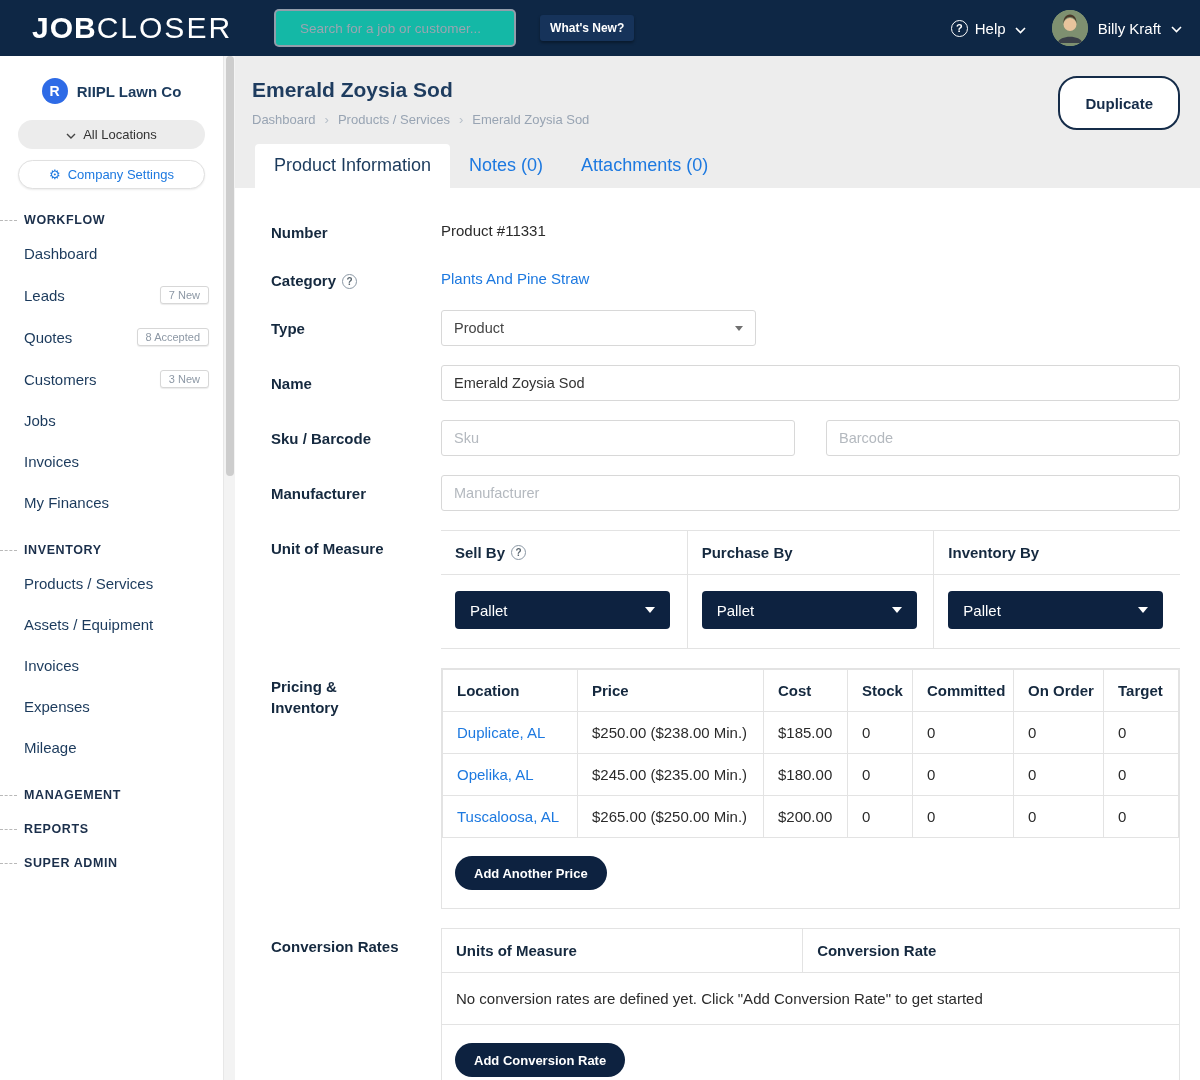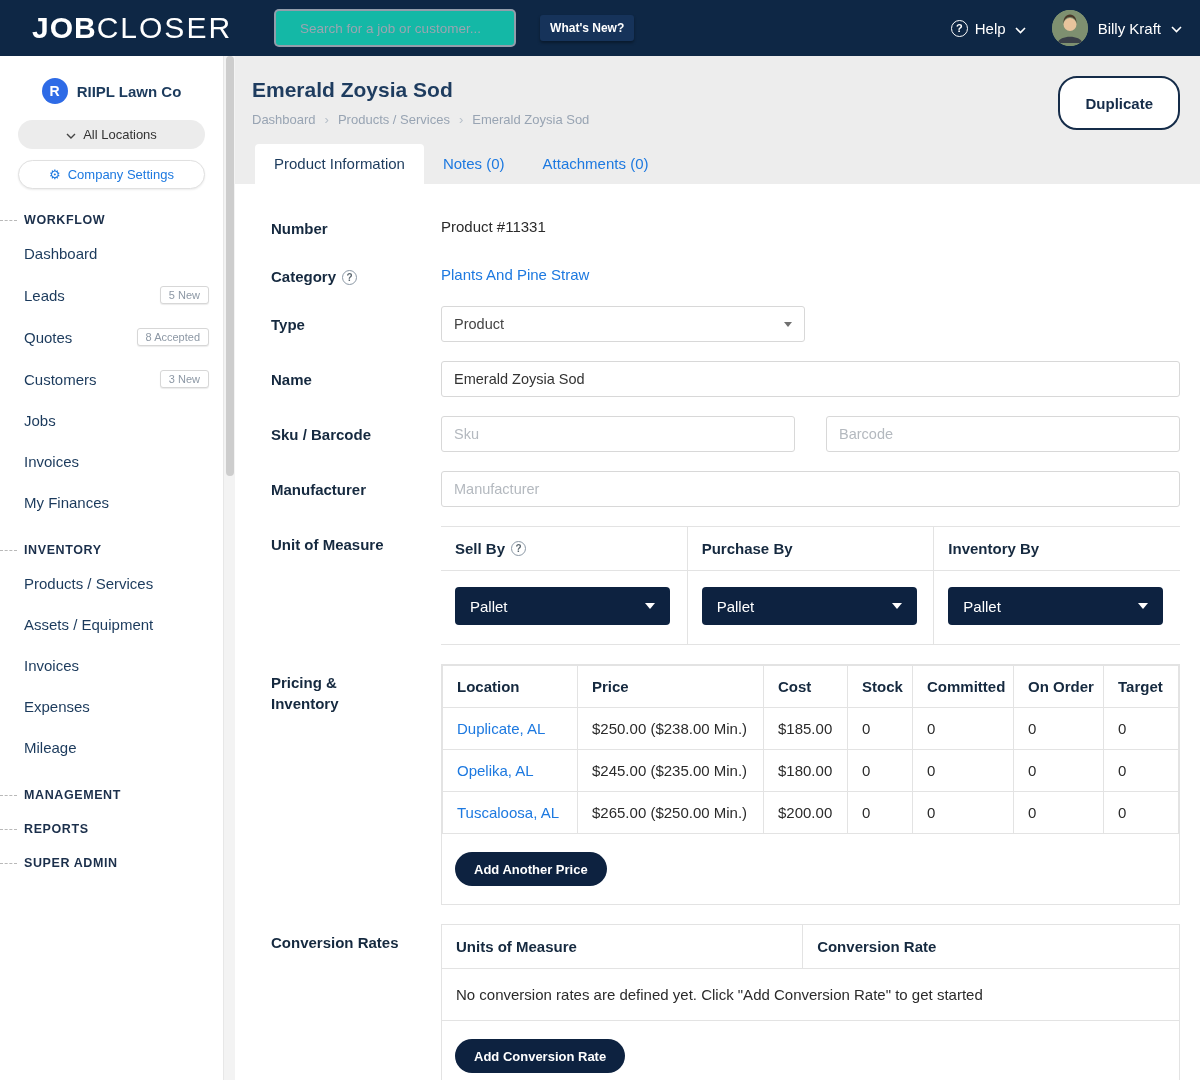--- a/index.html
+++ b/index.html
@@ -86,21 +86,21 @@
   .page-title { font-size:21px; font-weight:bold; color:#1e3c5f; }
   .breadcrumb { margin-top:10px; font-size:13px; color:#98a4b3; display:flex; align-items:center; gap:9px; }
   .breadcrumb a { color:#98a4b3; text-decoration:none; cursor:pointer; }
   .crumb-sep { color:#b7c0ca; font-size:13px; }
   .duplicate-btn {
     position:absolute; right:20px; top:20px; height:54px; padding:0 25px; border-radius:19px;
     background:#fff; border:2px solid #152c49; color:#152c49; font-size:15px; font-weight:600;
     cursor:pointer; font-family:inherit;
   }
   .tabs { display:flex; margin-top:17px; padding-left:3px; }
-  .tab { padding:11px 19px 12px; font-size:15px; cursor:pointer;text-align:center; }
+  .tab { padding:11px 19px 12px; font-size:18px; cursor:pointer;text-align:center; }
   .tab.active { background:#fff; color:#1b3a5c; border-radius:4px 4px 0 0; }
   .tab.inactive { color:#1d79e0; }
 
   .card { background:#fff; flex:1; padding:26px 20px 0 36px; overflow:hidden; }
 
   
   .frow { display:flex; margin-bottom:19px; }
   .flabel {
     width:170px; padding-right:36px; flex-shrink:0; font-size:15px; font-weight:bold;
     color:#15293f; padding-top:8px; line-height:21px;
@@ -114,21 +114,21 @@
     margin-left:6px; vertical-align:1px; flex-shrink:0;
   }
   .text-input {
     width:100%; height:36px; border:1px solid #d8d8d8; border-radius:3px; padding:0 12px;
     font-size:14.5px; color:#333; font-family:inherit; outline:none; background:#fff;
   }
   .text-input::placeholder { color:#b4b9bf; }
   .half-inputs { display:flex; gap:31px; }
   .half-inputs .text-input { flex:1; width:auto; }
   .select-box {
-    width:364px; height:36px; border:1px solid #d8d8d8; border-radius:3px; background:#fff;
+    width:315px; height:36px; border:1px solid #d8d8d8; border-radius:3px; background:#fff;
     display:flex; align-items:center; justify-content:space-between; padding:0 12px;
     font-size:14.5px; color:#444; cursor:pointer;
   }
   .gray-tri { width:0; height:0; border-left:4px solid transparent; border-right:4px solid transparent; border-top:5px solid #707070; }
 
   
   .uom { display:flex; border-top:1px solid #e3e3e3; border-bottom:1px solid #e3e3e3; }
   .uom-col { flex:1; border-right:1px solid #e3e3e3; }
   .uom-col:last-child { border-right:none; }
   .uom-head {
@@ -228,21 +228,21 @@
           <span>Company Settings</span>
         </div>
 
         <nav class="nav">
           <div class="section-header">WORKFLOW</div>
           <div class="nav-item">
             <span>Dashboard</span>
           </div>
           <div class="nav-item">
             <span>Leads</span>
-            <span class="badge">5 New</span>
+            <span class="badge">7 New</span>
           </div>
           <div class="nav-item">
             <span>Quotes</span>
             <span class="badge">8 Accepted</span>
           </div>
           <div class="nav-item">
             <span>Customers</span>
             <span class="badge">3 New</span>
           </div>
           <div class="nav-item">

